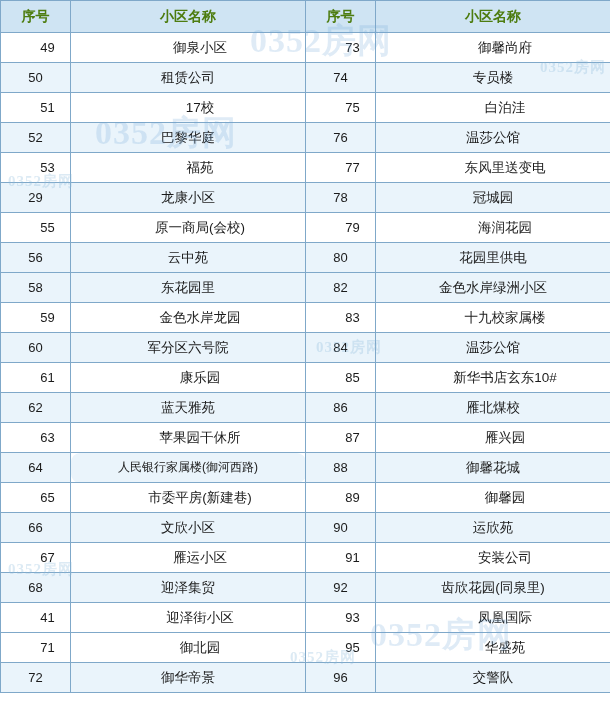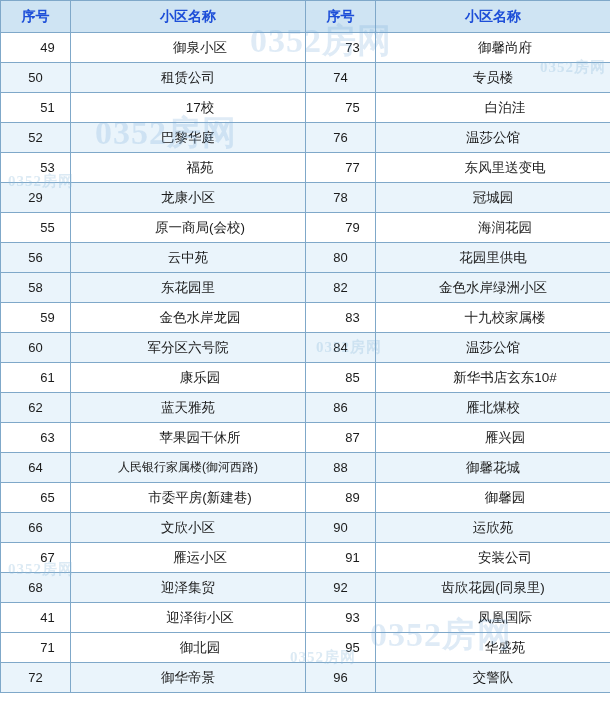--- a/index.html
+++ b/index.html
@@ -56,39 +56,40 @@
     height: 29px;
     padding: 0 2px;
     overflow: hidden;
     white-space: nowrap;
   }
   thead th {
     background: #cfe4f3;
     font-weight: bold;
     font-size: 14px;
     height: 31px;
-    color: #1d4ed8;
+    color: #4d7c0f;
     margin-top: 10px;
   }
   tbody tr.odd td {
     background: #ffffff;
     padding-left: 26px;
   }
   tbody tr.even td {
     background: #eaf4fb;
     margin-top: 8px;
   }
   td.idx {
     font-size: 13px;
   }
   td.name {
     font-size: 13.5px;
   }
   td.name.small {
     font-size: 12px;
+    border-radius: 9px;
   }
 </style>
 </head>
 <body>
 
 <div class="watermark-layer" id="wm-layer">
     <div class="wm wm-big" style="left: 250px; top: 18px;">0352房网</div>
     <div class="wm wm-big" style="left: 95px; top: 110px;">0352房网</div>
     <div class="wm wm-big" style="left: 370px; top: 612px;">0352房网</div>
     <div class="wm wm-small" style="left: 8px; top: 172px;">0352房网</div>

